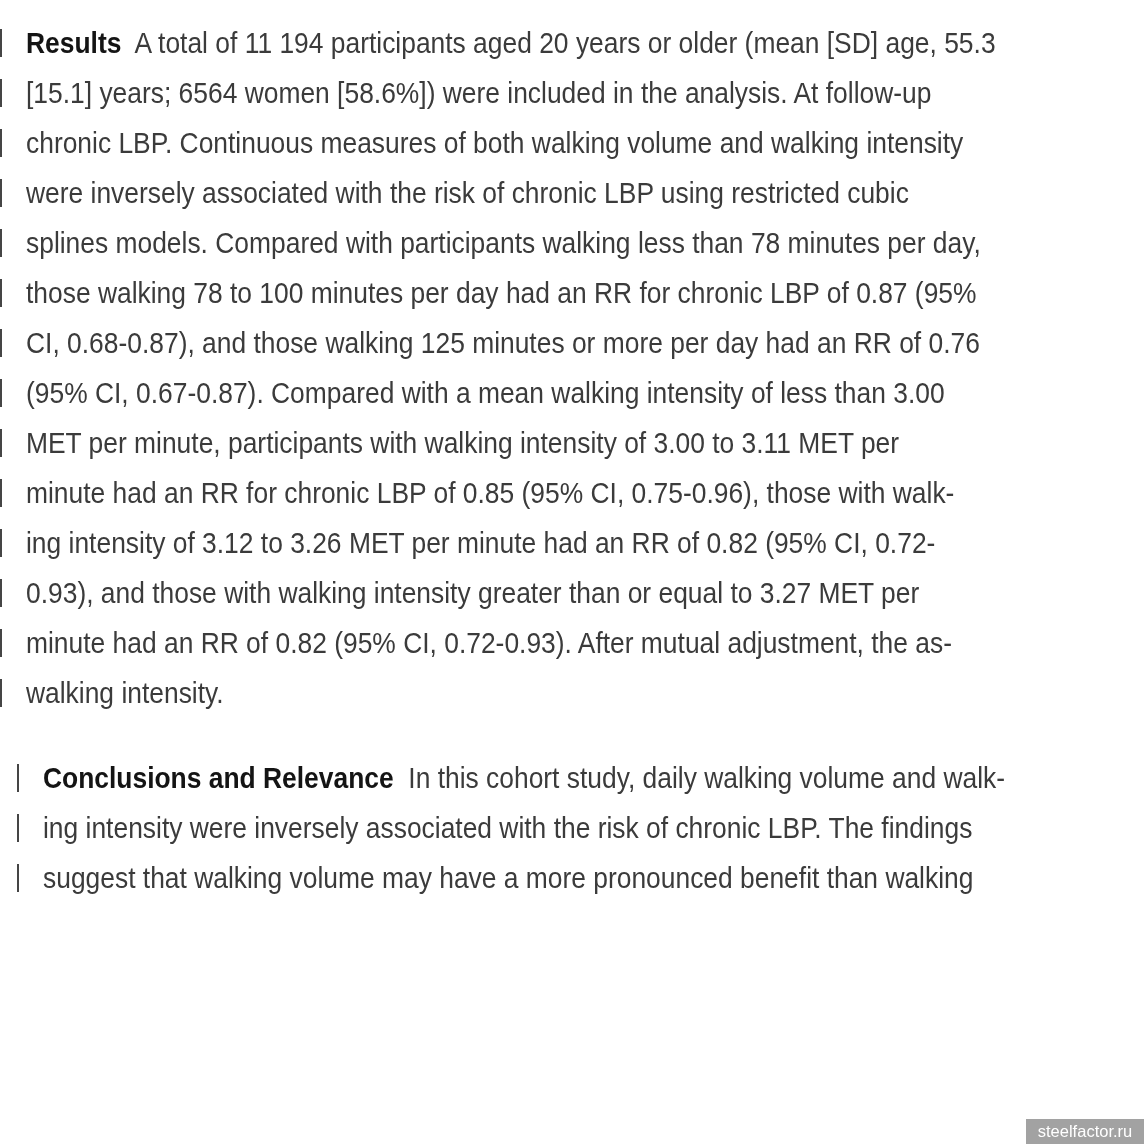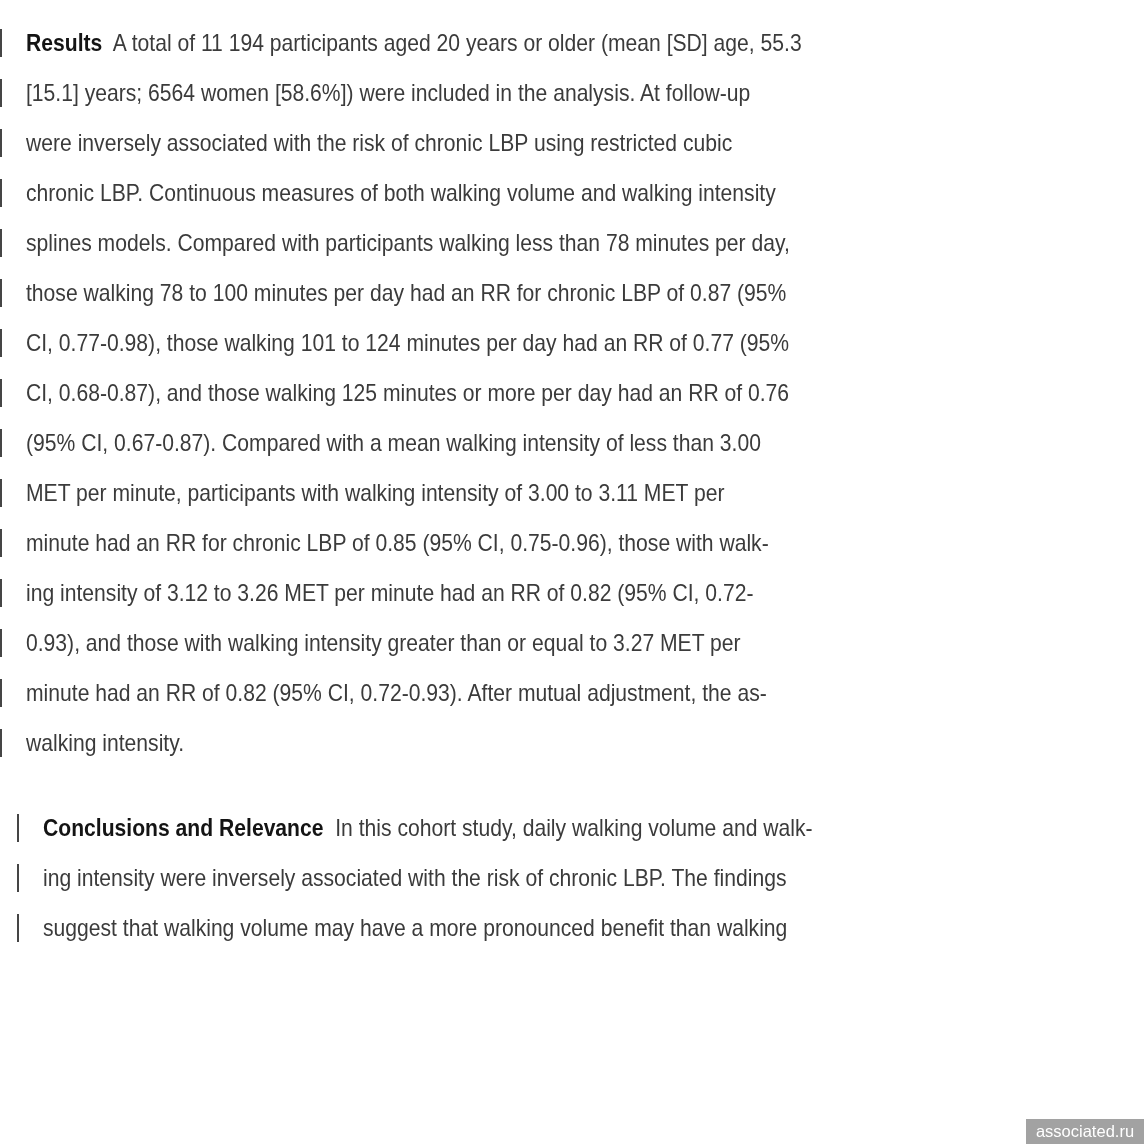--- a/index.html
+++ b/index.html
@@ -13,21 +13,21 @@
     position: relative;
     overflow: hidden;
     font-family: "Liberation Sans", sans-serif;
   }
   .abstract {
     position: absolute;
     left: 26px;
     top: 18px;
     right: 0;
     color: #3b3b3b;
-    font-size: 24px;
+    font-size: 30px;
     line-height: 50px;
   }
   .para { margin: 0; }
   .para + .para { margin-top: 35px; margin-left: 17px; }
   .line {
     position: relative;
     height: 50px;
     white-space: pre;
   }
   
@@ -63,36 +63,35 @@
     text-align: center;
   }
 </style>
 </head>
 <body>
 
 <div class="abstract">
     <div class="para">
       <div class="line"><span class="lt"><span class="b">Results</span>  A total of 11 194 participants aged 20 years or older (mean [SD] age, 55.3</span></div>
       <div class="line"><span class="lt">[15.1] years; 6564 women [58.6%]) were included in the analysis. At follow-up</span></div>
+      <div class="line"><span class="lt">chronic LBP. Continuous measures of both walking volume and walking intensity</span></div>
       <div class="line"><span class="lt">were inversely associated with the risk of chronic LBP using restricted cubic</span></div>
-      <div class="line"><span class="lt">chronic LBP. Continuous measures of both walking volume and walking intensity</span></div>
       <div class="line"><span class="lt">splines models. Compared with participants walking less than 78 minutes per day,</span></div>
       <div class="line"><span class="lt">those walking 78 to 100 minutes per day had an RR for chronic LBP of 0.87 (95%</span></div>
-      <div class="line"><span class="lt">CI, 0.77-0.98), those walking 101 to 124 minutes per day had an RR of 0.77 (95%</span></div>
       <div class="line"><span class="lt">CI, 0.68-0.87), and those walking 125 minutes or more per day had an RR of 0.76</span></div>
       <div class="line"><span class="lt">(95% CI, 0.67-0.87). Compared with a mean walking intensity of less than 3.00</span></div>
       <div class="line"><span class="lt">MET per minute, participants with walking intensity of 3.00 to 3.11 MET per</span></div>
       <div class="line"><span class="lt">minute had an RR for chronic LBP of 0.85 (95% CI, 0.75-0.96), those with walk-</span></div>
       <div class="line"><span class="lt">ing intensity of 3.12 to 3.26 MET per minute had an RR of 0.82 (95% CI, 0.72-</span></div>
       <div class="line"><span class="lt">0.93), and those with walking intensity greater than or equal to 3.27 MET per</span></div>
       <div class="line"><span class="lt">minute had an RR of 0.82 (95% CI, 0.72-0.93). After mutual adjustment, the as-</span></div>
       <div class="line"><span class="lt">walking intensity.</span></div>
     </div>
     <div class="para">
       <div class="line"><span class="lt"><span class="b">Conclusions and Relevance</span>  In this cohort study, daily walking volume and walk-</span></div>
       <div class="line"><span class="lt">ing intensity were inversely associated with the risk of chronic LBP. The findings</span></div>
       <div class="line"><span class="lt">suggest that walking volume may have a more pronounced benefit than walking</span></div>
     </div>
   </div>
 
 <div class="watermark">
-  <span>associated.ru</span>
+  <span>steelfactor.ru</span>
 </div>
 
 </body></html>

